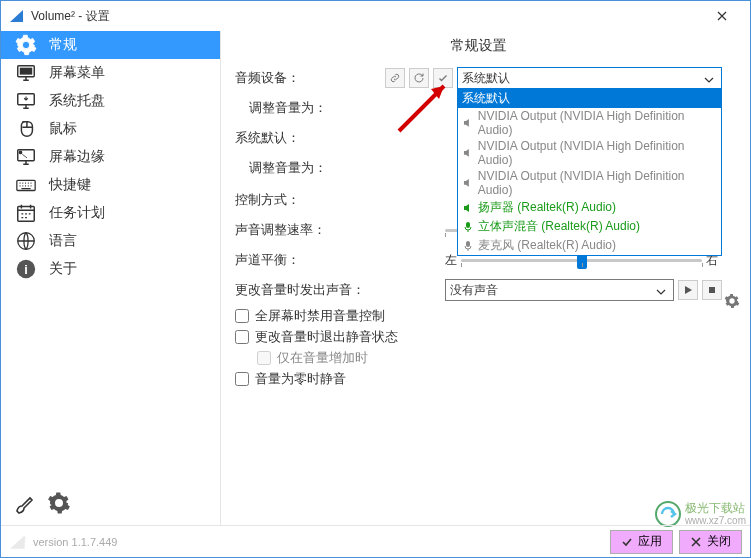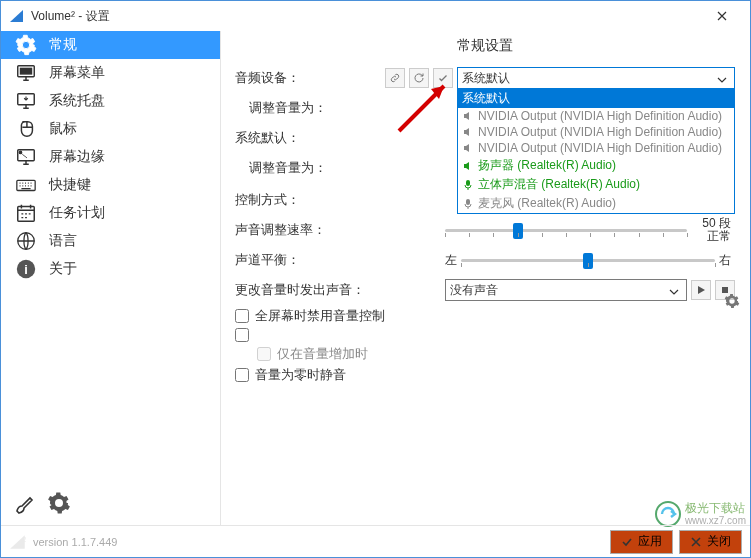--- a/index.html
+++ b/index.html
@@ -18,21 +18,21 @@
 .sidebar-item { display: flex; align-items: center; height: 28px; padding: 0 12px; cursor: pointer; font-size: 14px; color: #333; }
 .sidebar-item.active { background: #3399ff; color: #fff; }
 .sidebar-item .icon { width: 26px; height: 22px; margin-right: 10px; display: flex; align-items: center; justify-content: center; }
 .sidebar-item .icon svg { width: 22px; height: 22px; }
 .sidebar-item.active .icon svg { stroke: #fff; fill: #fff; }
 
 .sidebar-footer { padding: 8px 12px 4px; }
 .sidebar-footer .tools { display: flex; gap: 10px; margin-bottom: 6px; }
 .sidebar-footer .tools .ticon { width: 24px; height: 24px; display:flex; align-items:center; justify-content:center; cursor:pointer; }
 
-.content { flex: 1; padding: 6px 15px 6px 14px; position: relative; font-size: 13px; color: #333; }
+.content { flex: 1; padding: 6px 28px 6px 14px; position: relative; font-size: 13px; color: #333; }
 .content-title { text-align: center; font-size: 14px; margin-bottom: 10px; }
 
 .form-row { display: flex; align-items: center; min-height: 26px; margin-bottom: 4px; }
 .form-row .lbl { width: 150px; }
 .form-row .ctrl { flex: 1; display: flex; align-items: center; gap: 4px; }
 
 .icon-btn { width: 20px; height: 20px; border: 1px solid #ccc; background: #f5f5f5; display:flex; align-items:center; justify-content:center; cursor:pointer; font-size:11px; color:#555; }
 .icon-btn svg { width:12px; height:12px; }
 
 .select { position: relative; flex: 1; }
@@ -57,21 +57,21 @@
 .cbrow { display:flex; align-items:center; gap:6px; margin: 3px 0 3px 0; }
 .cbrow input[type=checkbox] { width:14px; height:14px; }
 .cbrow.sub { margin-left: 22px; color:#888; }
 .cbrow.sub input { accent-color:#999; }
 
 .arrow-annotation { position:absolute; left:168px; top:40px; pointer-events:none; }
 
 .footer { position:absolute; bottom:0; left:0; right:0; height:32px; display:flex; align-items:center; padding: 0 8px; border-top:1px solid #e5e5e5; }
 .footer .ver-icon { width:18px; height:18px; margin-right:6px; opacity:.4; }
 .footer .ver-text { font-size:11px; color:#aaa; flex:1; }
-.footer .btn { height:24px; padding: 0 10px; border:1px solid #adadad; background:#c2410c; font-size:12px; display:flex; align-items:center; gap:5px; cursor:pointer; margin-left:6px; }
+.footer .btn { height:24px; padding: 0 10px; border:1px solid #adadad; background:#f0abfc; font-size:12px; display:flex; align-items:center; gap:5px; cursor:pointer; margin-left:6px; }
 .footer .btn svg { width:12px; height:12px; }
 
 .watermark { position:absolute; right:4px; bottom:30px; display:flex; align-items:center; gap:4px; opacity:.8; pointer-events:none; }
 .watermark .wm-icon { width:26px; height:26px; }
 .watermark .wm-text { font-size:12px; color:#6aa84f; line-height:1.1; }
 .watermark .wm-sub { font-size:10px; color:#999; }
 
 .small-gear { position:absolute; right:10px; top:262px; width:16px; height:16px; cursor:pointer; }
 .small-right { font-size:12px; color:#333; }
 </style>
@@ -357,20 +357,21 @@
           </span>
       </div>
     </div>
 
     <div class="cbrow">
         <input type="checkbox" style="">
         <span>全屏幕时禁用音量控制</span>
       </div>
     <div class="cbrow">
         <input type="checkbox" style="">
+        <span>更改音量时退出静音状态</span>
       </div>
     <div class="cbrow sub">
         <input type="checkbox" disabled="" style="">
         <span>仅在音量增加时</span>
       </div>
     <div class="cbrow">
         <input type="checkbox" style="">
         <span>音量为零时静音</span>
       </div>
 

